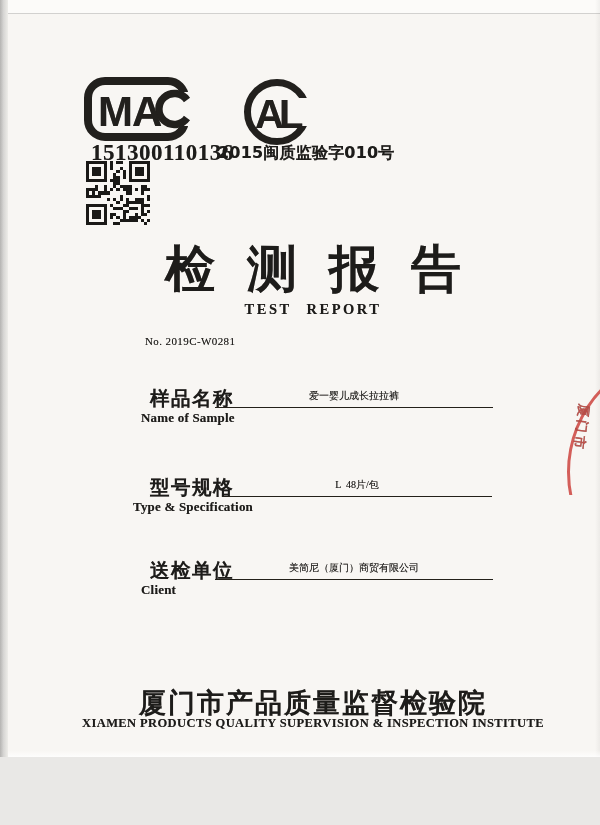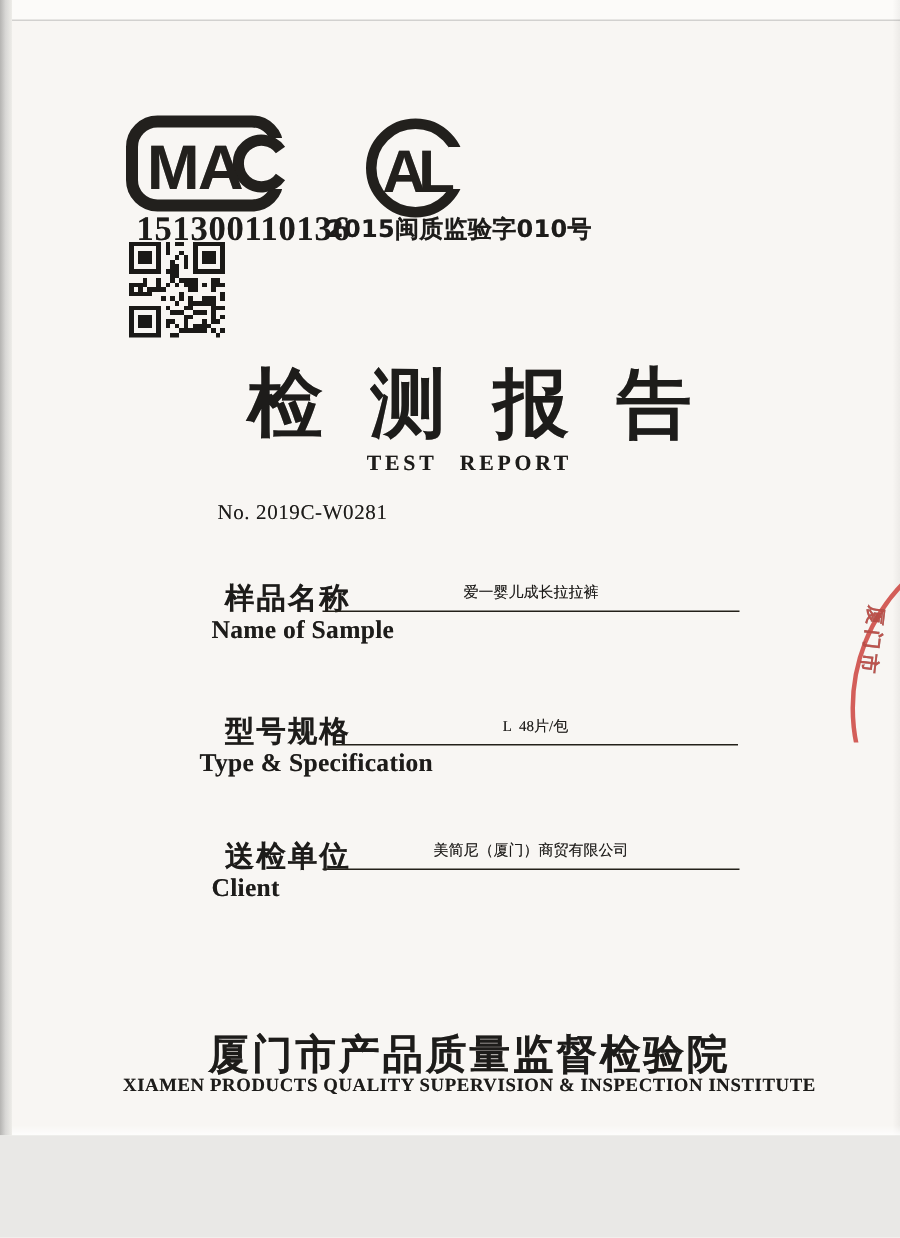--- a/index.html
+++ b/index.html
@@ -30,31 +30,31 @@
     font-family:"DejaVu Sans","Liberation Sans",sans-serif;
     font-weight:bold;font-size:16px;letter-spacing:.2px;}
   .qr{position:absolute;left:86px;top:161px;width:64px;height:64px;line-height:0;}
 
   
   .title-zh{position:absolute;left:13px;width:600px;top:242px;text-align:center;
     font-size:50px;font-weight:bold;line-height:54px;
     letter-spacing:32px;text-indent:32px;white-space:nowrap;}
   .title-en{position:absolute;left:13px;width:600px;top:301px;text-align:center;
     font-size:14.5px;font-weight:bold;letter-spacing:2.5px;word-spacing:9px;}
-  .report-no{position:absolute;left:145px;top:335px;font-size:14px;letter-spacing:.4px;}
+  .report-no{position:absolute;left:145px;top:335px;font-size:11px;letter-spacing:.4px;}
 
   
   .field{position:absolute;left:0;width:600px;height:46px;}
   .f-label{position:absolute;top:1px;
     font-family:Liberation Serif, serif;
     font-weight:bold;font-size:19.5px;letter-spacing:1.5px;white-space:nowrap;}
   .f-line{position:absolute;top:0;height:23px;line-height:23px;
     border-bottom:1.6px solid #232019;text-align:center;
     font-size:10px;white-space:pre;}
-  .f-sub{position:absolute;top:26px;font-weight:bold;font-size:17px;
+  .f-sub{position:absolute;top:26px;font-weight:bold;font-size:13px;
     letter-spacing:.2px;white-space:nowrap;}
 
   
   .footer-zh{position:absolute;left:13px;width:600px;top:685px;text-align:center;
     font-size:27px;font-weight:bold;letter-spacing:2px;white-space:nowrap;}
   .footer-en{position:absolute;left:13px;width:600px;top:716px;text-align:center;
     font-size:12.5px;font-weight:bold;letter-spacing:.4px;white-space:nowrap;}
 
   
   .stamp-clip{position:absolute;left:556px;top:383px;width:44px;height:112px;

